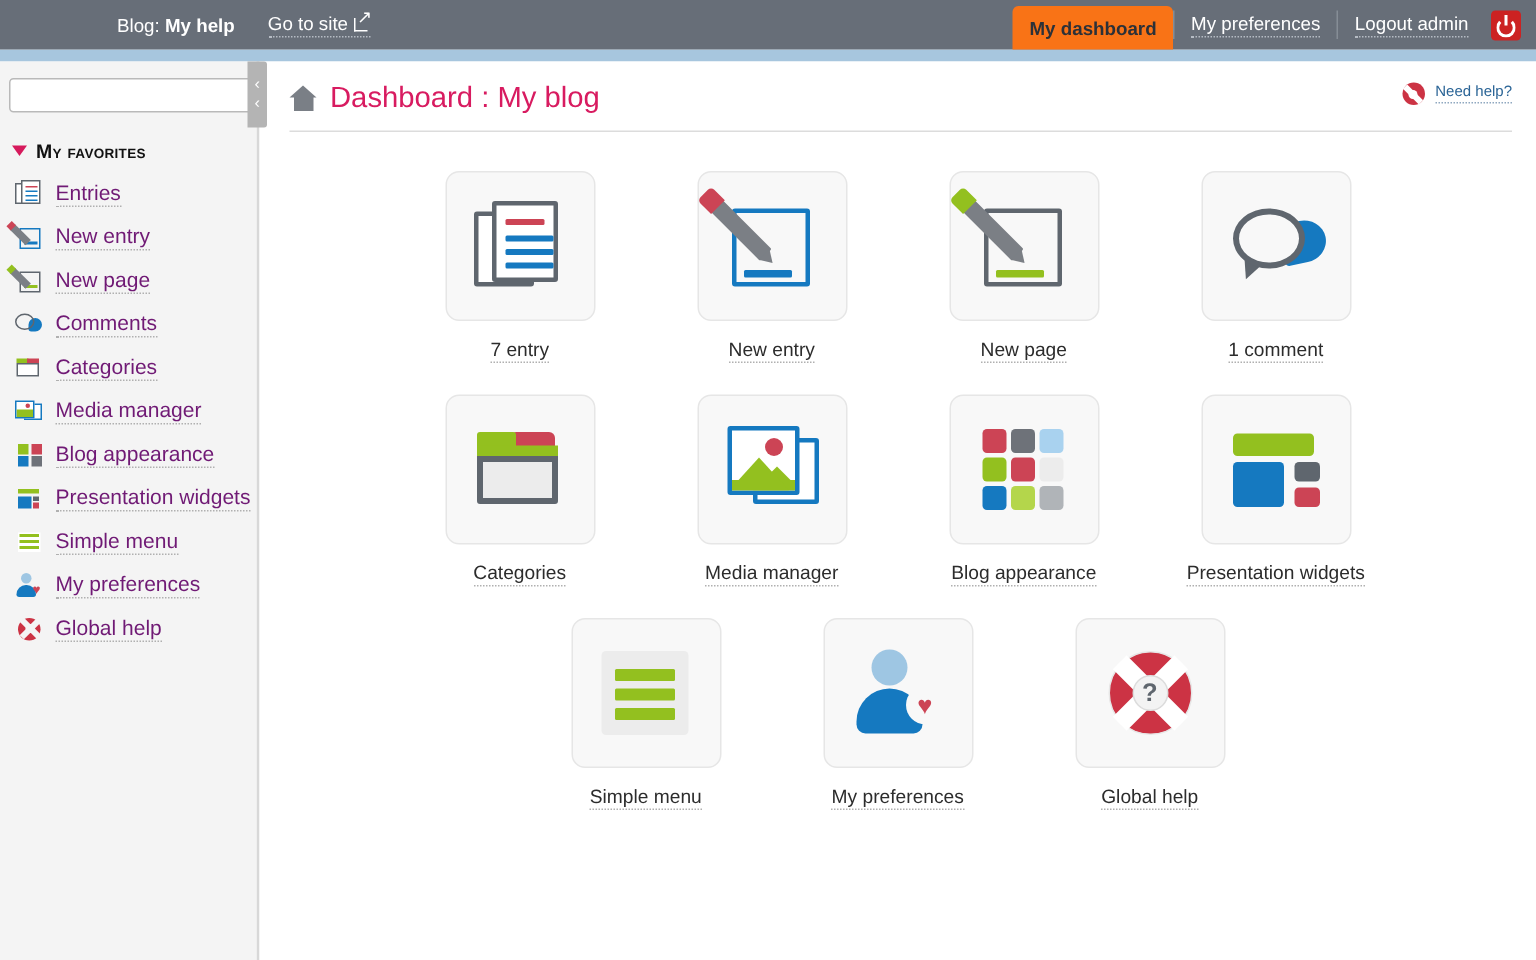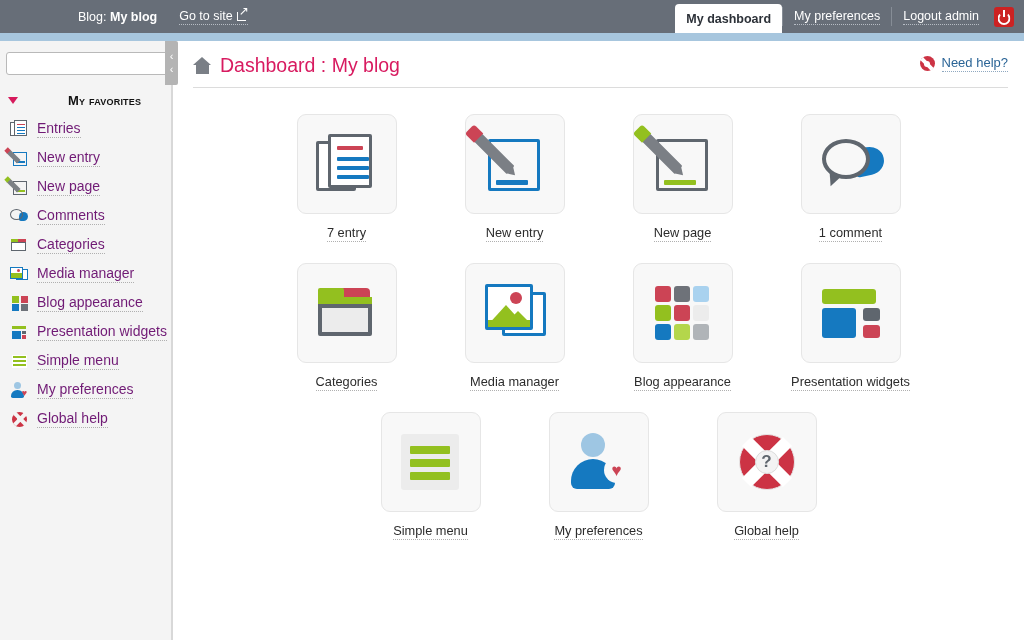--- a/index.html
+++ b/index.html
@@ -77,21 +77,21 @@
   }
 
   #top-nav {
     position: absolute;
     right: 0; top: 0;
     height: 33px;
     display: flex;
     align-items: stretch;
   }
   #tab-dashboard {
-    background: #ffffff;
+    background: #f97316;
     color: #2c3138;
     font-weight: bold;
     font-size: 12.5px;
     display: flex; align-items: center;
     padding: 0 11px;
     margin-top: 4px;
     border-radius: 4px 4px 0 0;
     cursor: pointer;
   }
   .nav-link {
@@ -207,21 +207,20 @@
     color: #333;
     cursor: pointer;
     font-family: "Liberation Sans", sans-serif;
   }
 
   #fav-head {
     margin: 18px 0 6px 8px;
     display: flex;
     align-items: center;
     cursor: pointer;
-    gap: 44px;
   }
   .tri-down {
     width: 0; height: 0;
     border-left: 5.5px solid transparent;
     border-right: 5.5px solid transparent;
     border-top: 7px solid #d61a5c;
     margin-right: 6px;
   }
   #fav-head .label {
     font-size: 13px;
@@ -336,21 +335,21 @@
   }
   #need-help {
     position: absolute;
     right: 16px;
     top: 14px;
     display: flex;
     align-items: center;
     cursor: pointer;
   }
   #need-help .nh-label {
-    font-size: 13px;
+    font-size: 10px;
     color: #2a6496;
     border-bottom: 1px dotted #8fa8c0;
     padding-bottom: 1px;
     margin-left: 7px;
   }
   .lifering {
     width: 15px; height: 15px;
     border-radius: 50%;
     background: #cc3344;
     position: relative;
@@ -725,21 +724,21 @@
   .si-help .sp { position: absolute; left: 50%; top: 50%; width: 3.5px; height: 16px; background: #f4f4f4; }
   .si-help .sp1 { transform: translate(-50%,-50%) rotate(45deg); }
   .si-help .sp2 { transform: translate(-50%,-50%) rotate(-45deg); }
 </style>
 </head>
 <body>
 
 <div id="header">
   <div id="blog-info">
     <span>Blog:</span>
-    <b>My blog</b>
+    <b>My help</b>
   </div>
   <div id="goto-site">
     <span>Go to site</span><span class="ext-arrow"></span>
   </div>
 
   <div id="top-nav">
     <div id="tab-dashboard">My dashboard</div>
     <div class="nav-sep"></div>
     <div class="nav-link">
       <span class="txt">My preferences</span>

